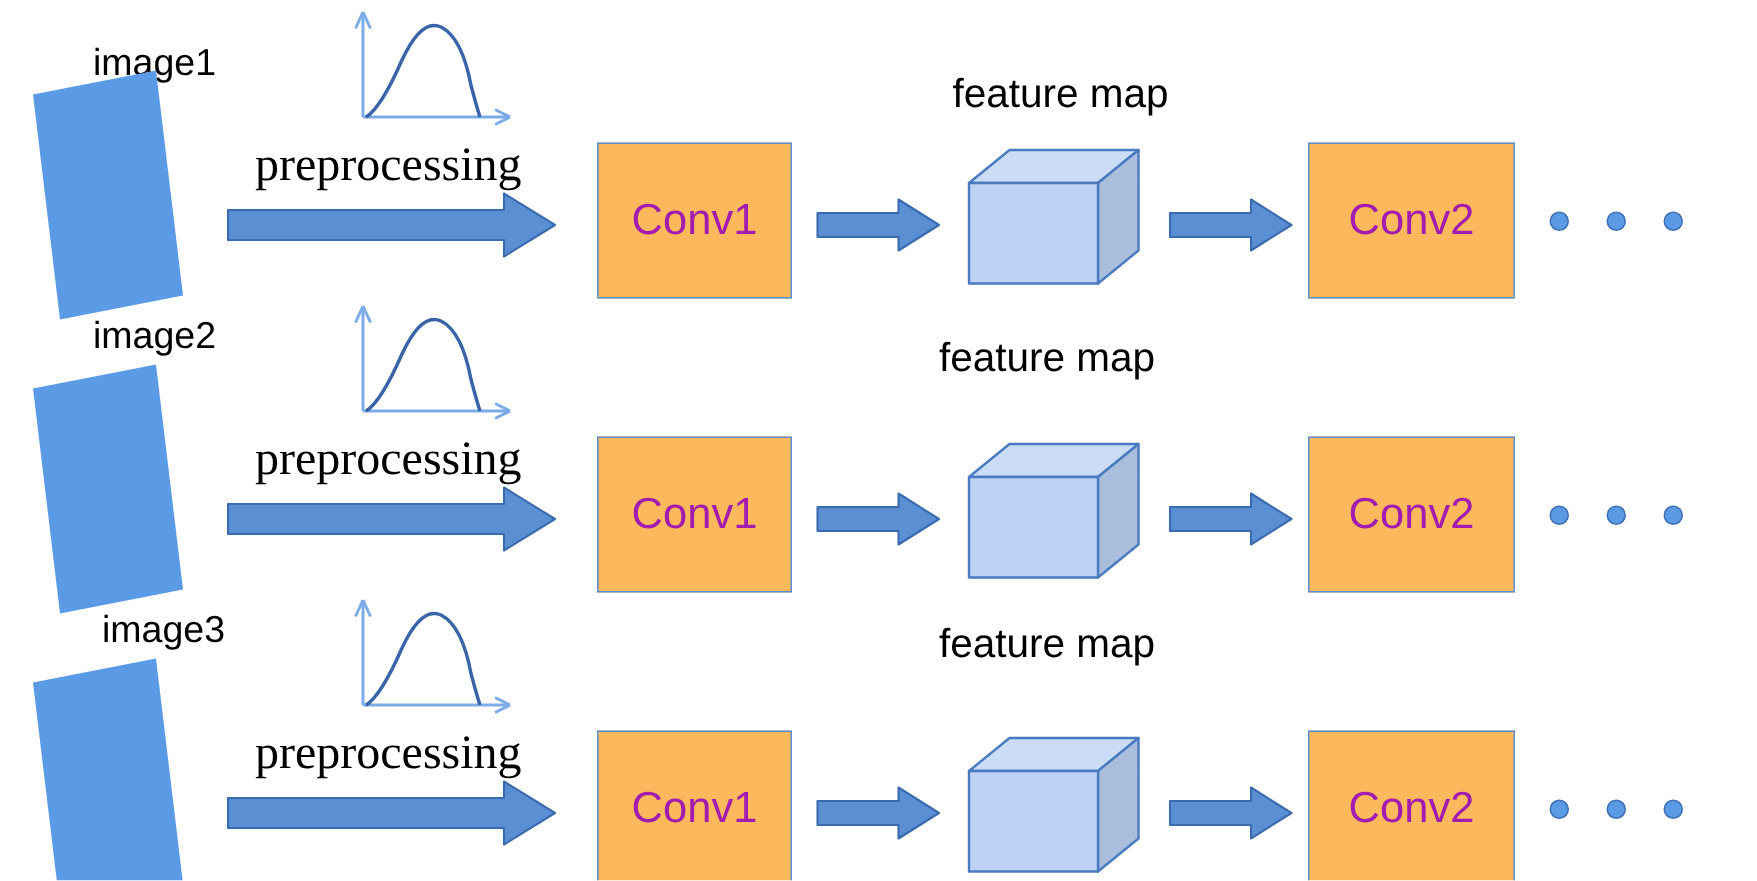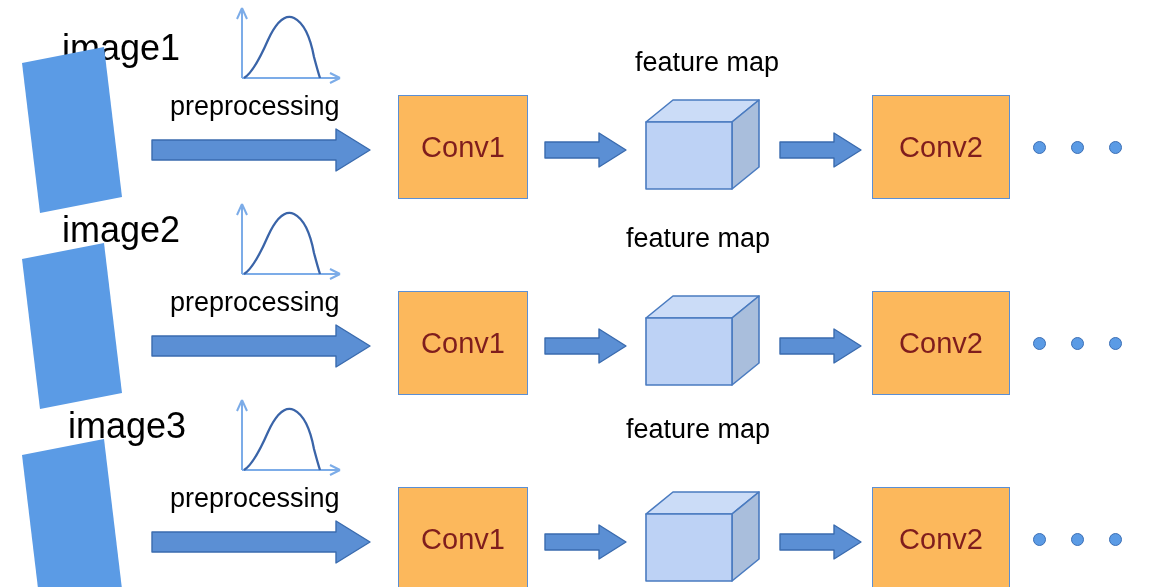--- a/index.html
+++ b/index.html
@@ -20,22 +20,22 @@
   .abs { position: absolute; }
 
   
   .label {
     position: absolute;
     color: #000000;
     font-family: "Liberation Sans", sans-serif;
     white-space: nowrap;
     line-height: 1;
   }
-  .label-image   { font-size: 36px; }
-  .label-prep    { font-size: 27px; }
+  .label-image   { font-size: 25px; }
+  .label-prep    { font-size: 32px; font-family: Liberation Serif, serif; }
   .label-feat    { font-size: 27px; }
   .label-conv    { font-size: 29px; }
 
   
   .img-plane {
     position: absolute;
     width: 104px;
     height: 170px;
   }
   .img-plane svg { display: block; }
@@ -57,21 +57,21 @@
     position: absolute;
     background: #FCB85C;
     border: 1.5px solid #5B8FD4;
     box-sizing: border-box;
     display: flex;
     align-items: center;
     justify-content: center;
   }
   .conv-box .label-conv {
     position: static;
-    color: #7f1d1d;
+    color: #a21caf;
   }
 
   
   .cube { position: absolute; width: 130px; height: 104px; }
   .cube svg { display:block; }
 
   
   .dots { position: absolute; display: flex; gap: 25px; align-items: center; }
   .dot {
     width: 13px; height: 13px;

